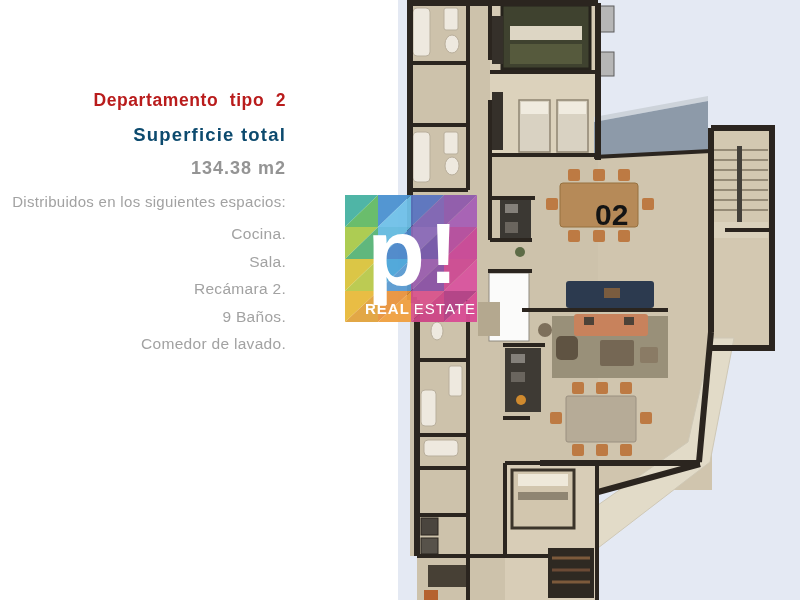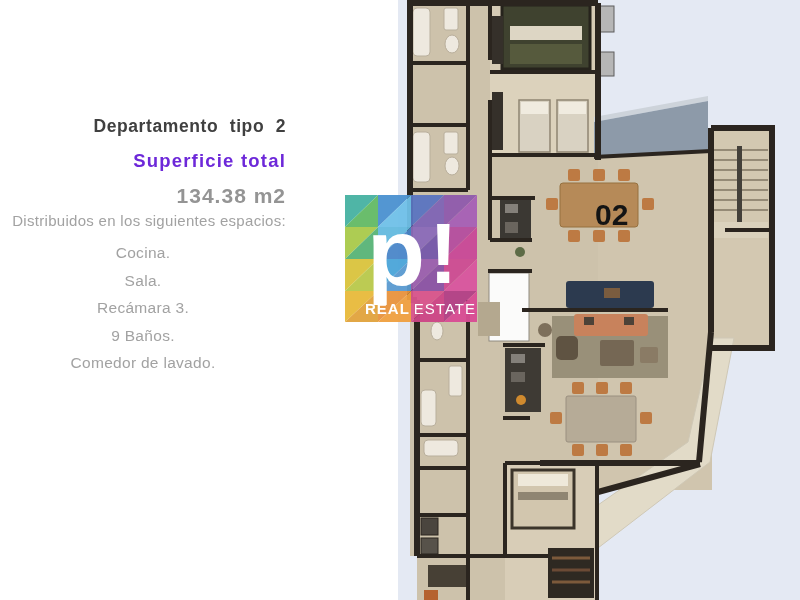--- a/index.html
+++ b/index.html
@@ -4,25 +4,25 @@
 <style>
   html,body{margin:0;padding:0;background:#fff;}
   #stage{position:relative;width:800px;height:600px;overflow:hidden;background:#ffffff;
          font-family:"Liberation Sans","DejaVu Sans",sans-serif;}
   
   #bg-panel{position:absolute;left:398px;top:0;width:402px;height:600px;background:#e4e9f3;}
   
   #plan{position:absolute;left:0;top:0;width:800px;height:600px;}
   
   #info{position:absolute;left:0;top:0;width:286px;text-align:right;color:#9b9b9b;}
-  #info .title{margin-top:116px;font-size:17.5px;font-weight:bold;letter-spacing:.6px;word-spacing:6px;color:#404040;}
-  #info .subtitle{margin-top:13px;font-size:18.5px;font-weight:bold;letter-spacing:1.2px;color:#6d28d9;}
-  #info .area{margin-top:12px;font-size:21px;font-weight:bold;letter-spacing:1px;color:#949494;}
-  #info .intro{margin-top:4px;font-size:15px;letter-spacing:.3px;color:#a2a2a2;}
-  #info ul{list-style:none;margin:10px 0 16px 0;padding:0;text-align:center;}
+  #info .title{margin-top:90px;font-size:17.5px;font-weight:bold;letter-spacing:.6px;word-spacing:6px;color:#b91c1c;}
+  #info .subtitle{margin-top:13px;font-size:18.5px;font-weight:bold;letter-spacing:1.2px;color:#0c4a6e;}
+  #info .area{margin-top:12px;font-size:18px;font-weight:bold;letter-spacing:1px;color:#949494;}
+  #info .intro{margin-top:14px;font-size:15px;letter-spacing:.3px;color:#a2a2a2;}
+  #info ul{list-style:none;margin:10px 0 16px 0;padding:0;}
   #info li{font-size:15.5px;line-height:27.6px;letter-spacing:.3px;color:#a2a2a2;}
   
   #logo{position:absolute;left:345px;top:195px;width:132px;height:127px;}
   .brand-bold{font-weight:bold;}
 </style>
 </head>
 <body>
 
 <div id="stage">
 
@@ -192,21 +192,21 @@
   </svg>
 
   <div id="info">
     <div class="title">Departamento tipo 2</div>
     <div class="subtitle">Superficie total</div>
     <div class="area">134.38 m2</div>
     <div class="intro">Distribuidos en los siguientes espacios:</div>
     <ul>
       <li>Cocina.</li>
       <li>Sala.</li>
-      <li>Recámara 3.</li>
+      <li>Recámara 2.</li>
       <li>9 Baños.</li>
       <li>Comedor de lavado.</li>
     </ul>
   </div>
 
   <svg id="logo" viewBox="0 0 132 127">
     <g fill-opacity="0.95">
       <polygon points="0,0 33,0 0,32" fill="#46b1a1"></polygon>
         <polygon points="33,0 33,32 0,32" fill="#62b964"></polygon>
       <polygon points="33,0 66,0 33,32" fill="#4a90d0"></polygon>

